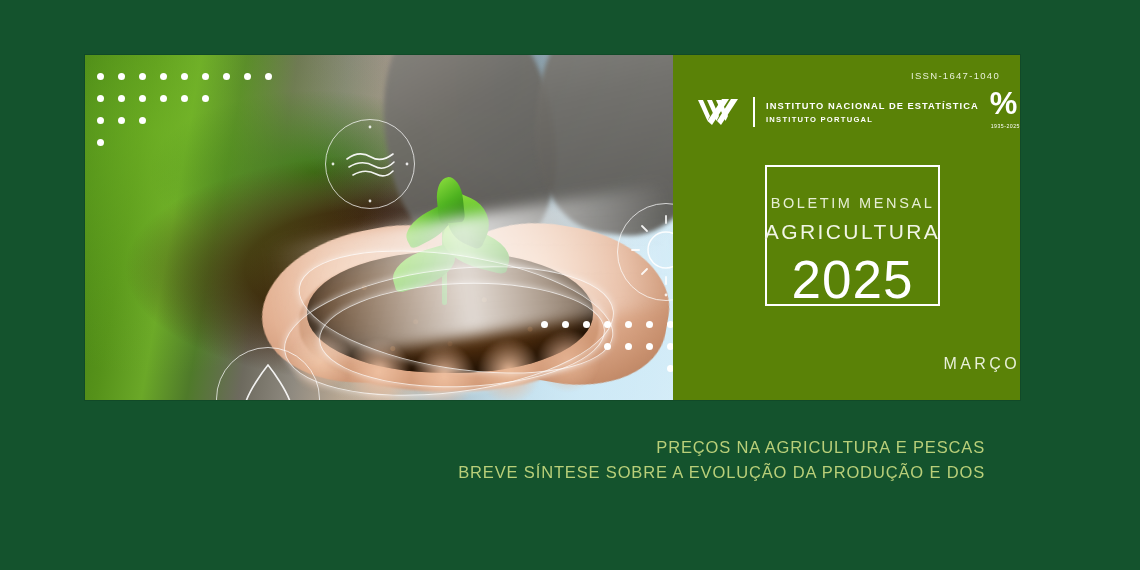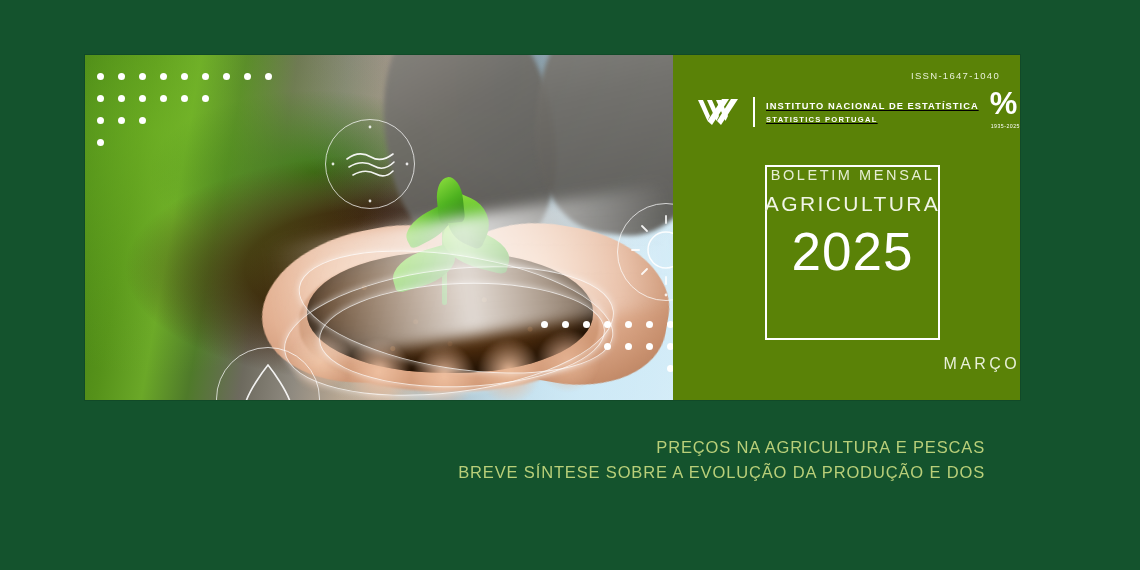--- a/index.html
+++ b/index.html
@@ -137,42 +137,42 @@
   .green{
     position:relative; flex:1; height:100%;
     background:#5a8207;
   }
   .issn{
     position:absolute; right:20px; top:15px;
     font-size:9.5px; letter-spacing:1.3px; color:#e8f0d8;
   }
   .logobar{
     position:absolute; left:25px; top:35px; right:18px; height:44px;
-    display:flex; align-items:center; gap:11px;text-decoration:underline;
+    display:flex; align-items:center; gap:11px;
   }
   .ine-mark{ width:44px; height:32px; flex:none; }
   .logo-divider{ width:2px; height:30px; background:#fff; flex:none; }
   .logo-text{ display:flex; flex-direction:column; gap:4px; flex:1; }
   .logo-l1{ font-size:9.3px; letter-spacing:1.05px; color:#ffffff; font-weight:700; white-space:nowrap; }
   .logo-l2{ font-size:7.6px; letter-spacing:1.25px; color:#ffffff; font-weight:700; white-space:nowrap; }
   .pct{ position:relative; width:44px; height:44px; flex:none; }
   .pct-glyph{
     position:absolute; left:0; top:-2px; font-size:31px; font-weight:700;
     color:#fff; line-height:1; letter-spacing:-1px;
   }
   .pct-year{
     position:absolute; left:1px; bottom:5px; font-size:5.2px; letter-spacing:.5px; color:#fff;
     white-space:nowrap;
   }
 
   .titlebox{
-    position:absolute; left:92px; top:110px; width:175px; height:175px;
+    position:absolute; left:92px; top:110px; width:175px; height:141px;
     border:2px solid #ffffff;
     display:flex; flex-direction:column; align-items:center; justify-content:flex-start;
-    padding-top:0;
+    padding-top:28px;
   }
   .t-boletim{ font-size:14.5px; letter-spacing:2.6px; color:#e6eed4; }
   .t-agri{ font-size:21px; letter-spacing:2.4px; color:#f1f5e6; margin-top:9px; }
   .t-pescas{ font-size:21px; letter-spacing:2.4px; color:#f1f5e6; margin-top:5px; }
   .t-year{ font-size:53px; letter-spacing:1px; color:#ffffff; margin-top:8px; font-weight:400; line-height:1.05; }
   .t-month{
     position:absolute; left:0; right:0; top:300px; text-align:right;
     font-size:16px; letter-spacing:3.4px; color:#e8f0d8;
   }
 
@@ -306,21 +306,21 @@
             <polygon points="0,4 5,4 12,20 9.5,25"></polygon>
             <polygon points="9,4 14,4 21,20 18.5,25"></polygon>
             <polygon points="18,4 23,4 30,20 27.5,25"></polygon>
             <polygon points="9.5,25 24,3 31,3 14,29"></polygon>
             <polygon points="19,25 33,3 40,3 23,29"></polygon>
           </g>
         </svg>
         <div class="logo-divider"></div>
         <div class="logo-text">
           <div class="logo-l1">INSTITUTO NACIONAL DE ESTATÍSTICA</div>
-          <div class="logo-l2">STATISTICS PORTUGAL</div>
+          <div class="logo-l2">INSTITUTO PORTUGAL</div>
         </div>
         <div class="pct">
           <div class="pct-glyph">%</div>
           <div class="pct-year">1935-2025</div>
         </div>
       </div>
 
       <div class="titlebox">
         <div class="t-boletim">BOLETIM MENSAL</div>
         <div class="t-agri">AGRICULTURA</div>

